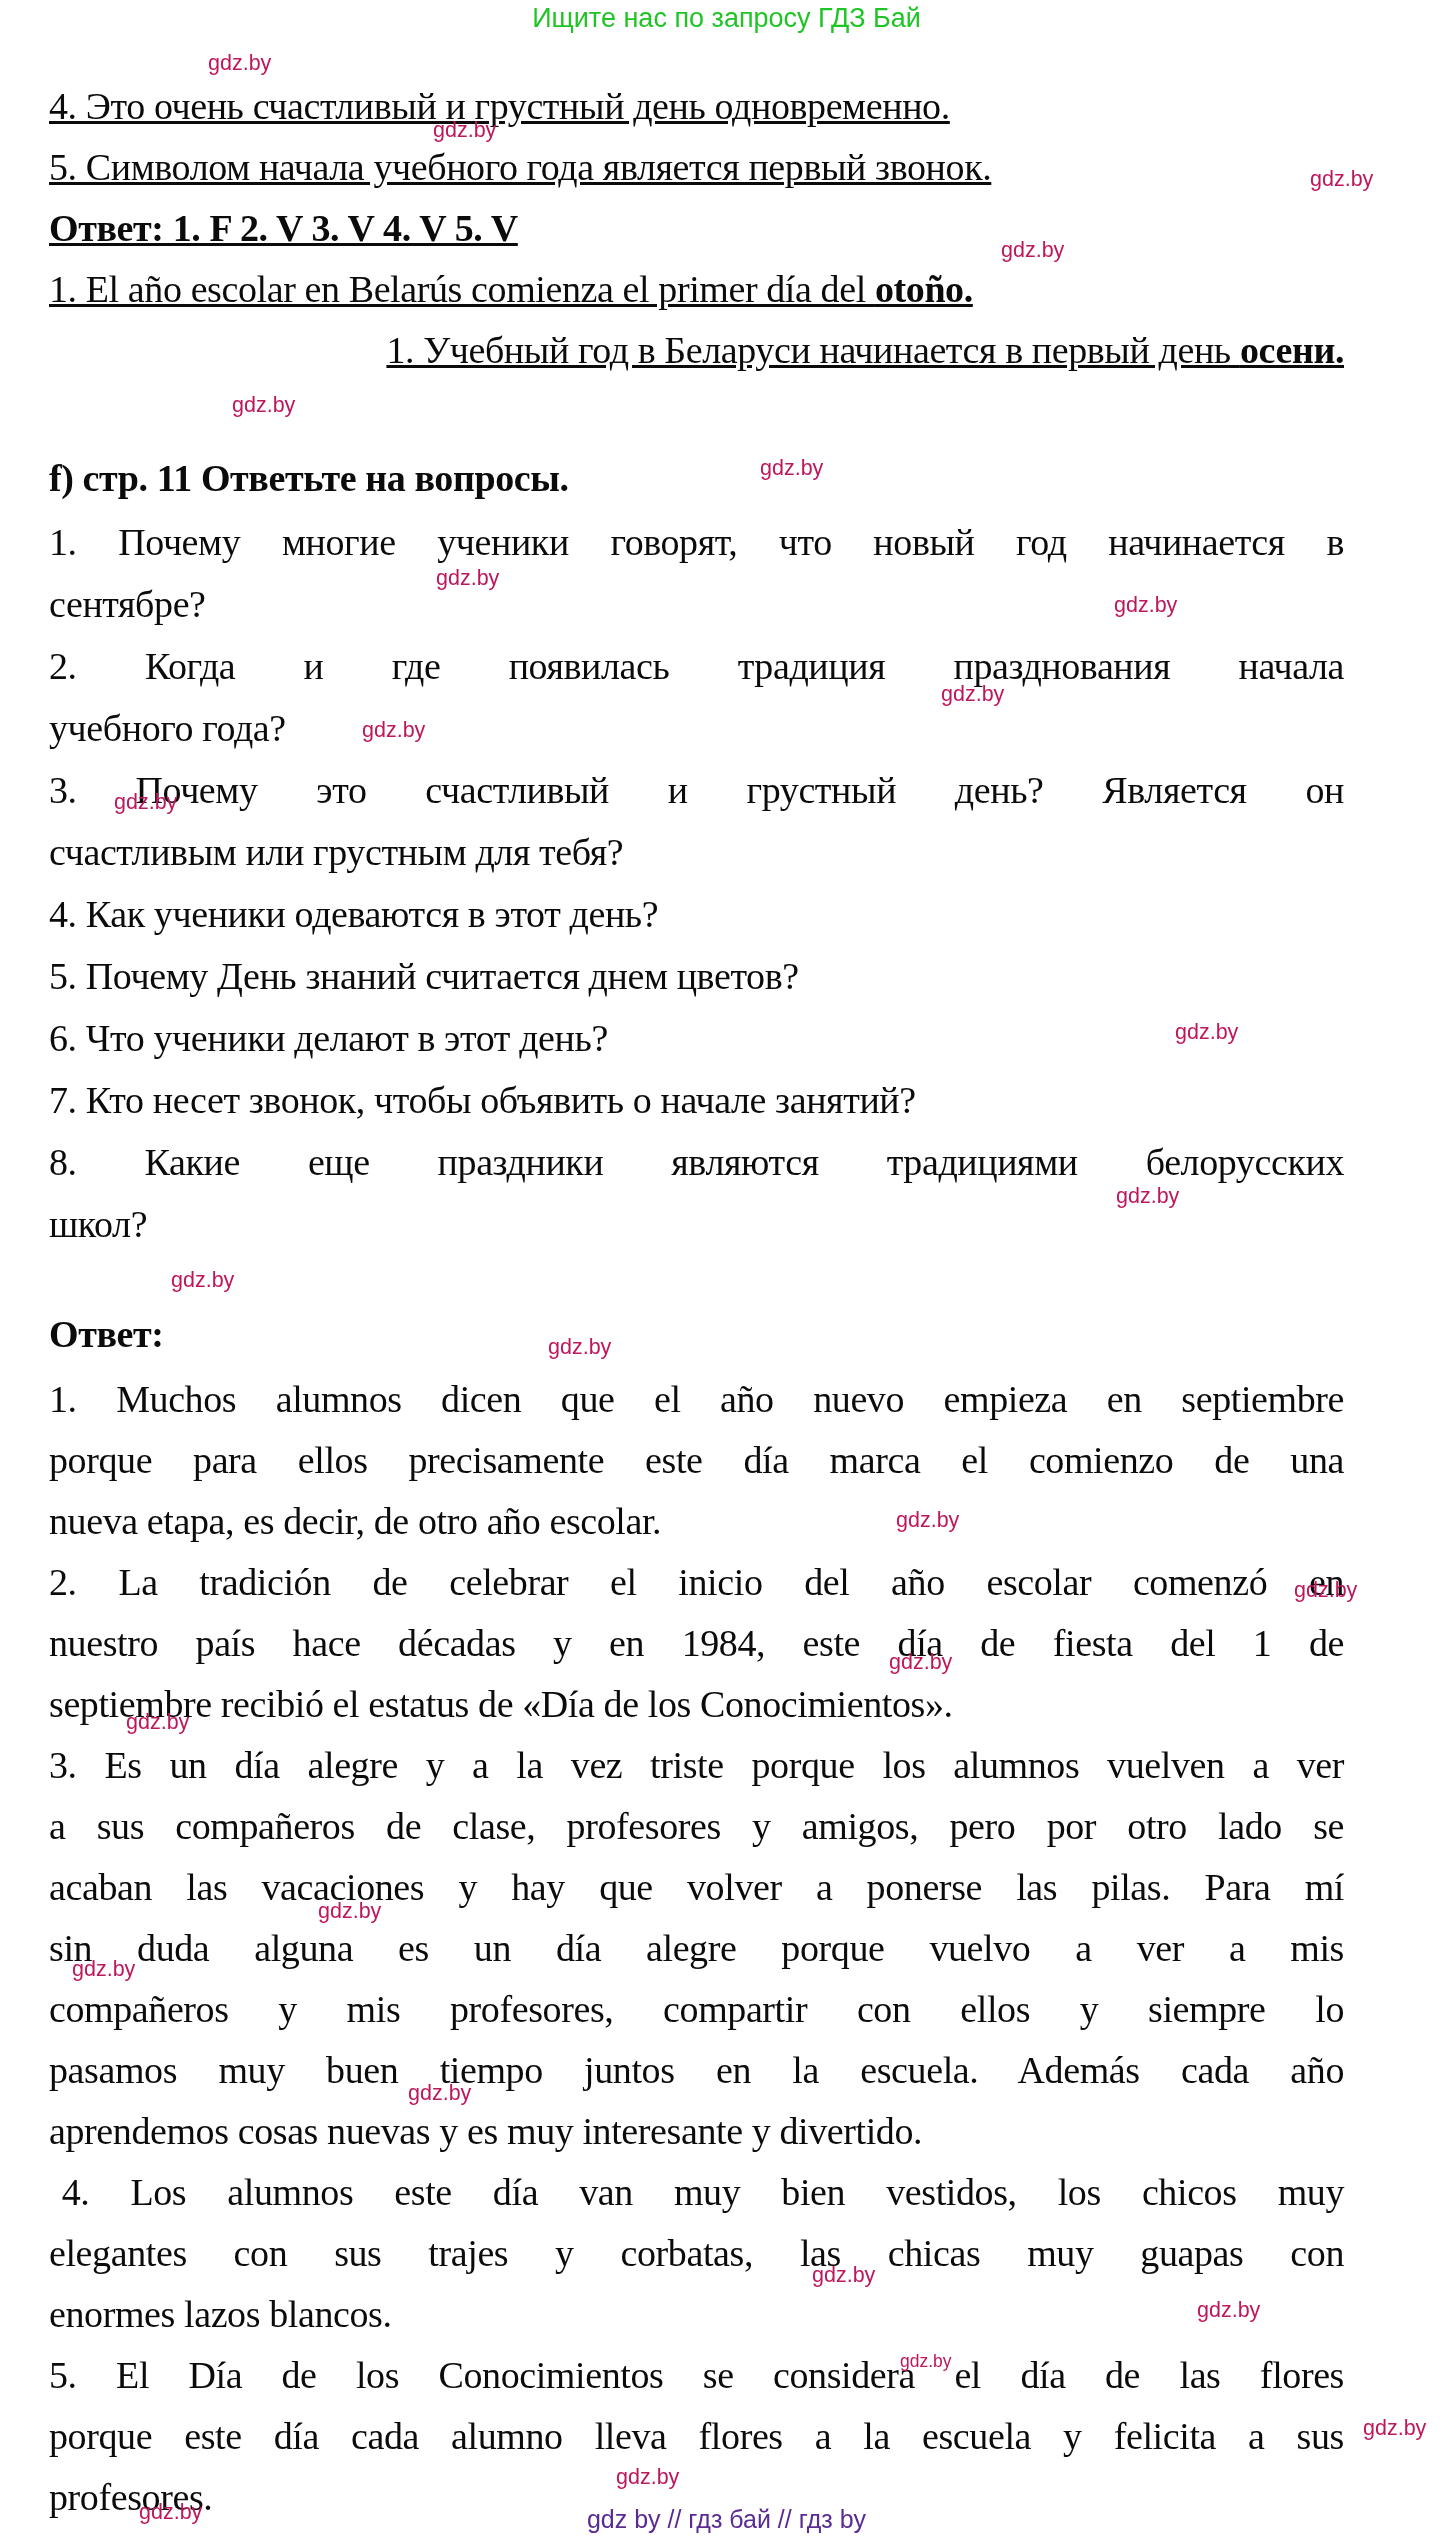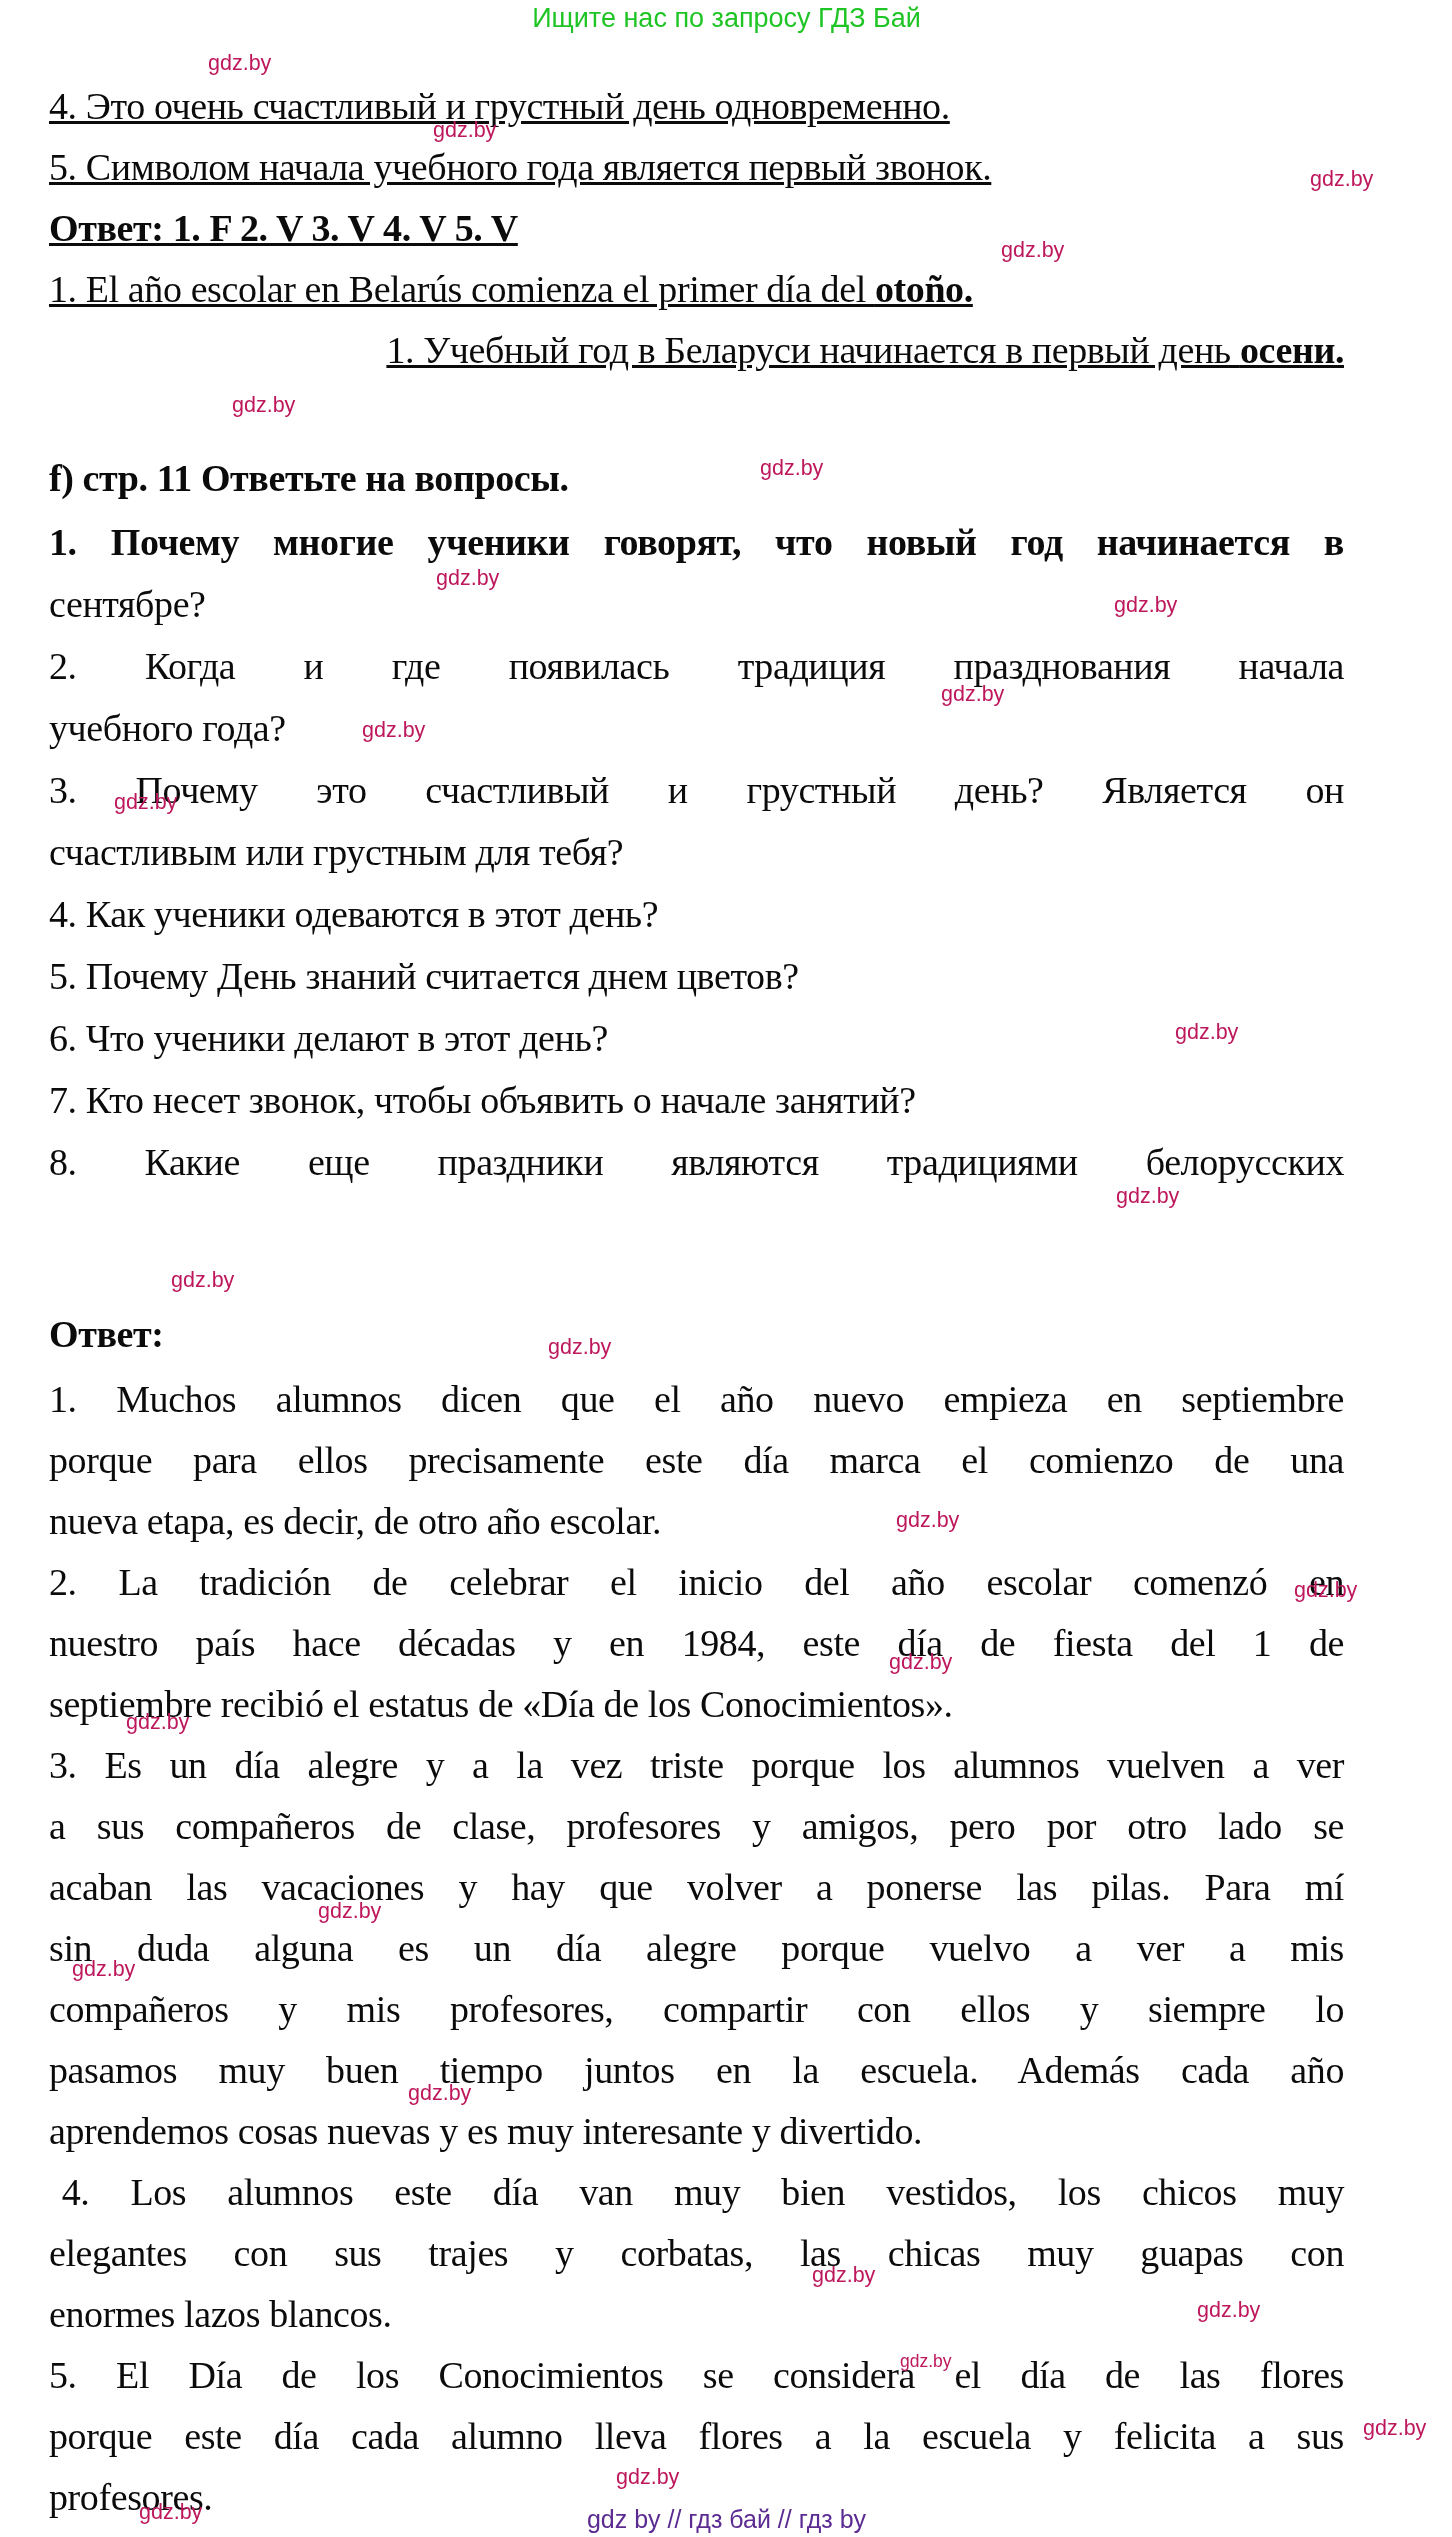--- a/index.html
+++ b/index.html
@@ -59,31 +59,32 @@
         <div class="line" style="line-height: 61px; height: 61px;">4. Это очень счастливый и грустный день одновременно.</div>
         <div class="line" style="line-height: 61px; height: 61px;">5. Символом начала учебного года является первый звонок.</div>
         <div class="line bold" style="line-height: 61px; height: 61px;">Ответ: 1. F 2. V 3. V 4. V 5. V</div>
         <div class="line" style="line-height: 61px; height: 61px;"><span>1. El año escolar en Belarús comienza el primer día del </span><span class="bold">otoño.</span></div>
         <div class="line" style="line-height: 61px; height: 61px; text-align: right;"><span>1. Учебный год в Беларуси начинается в первый день </span><span class="bold">осени.</span></div>
       </div>
       <div class="doc-block" style="top: 447px;">
         <div class="line bold" style="line-height: 62px; height: 62px;">f) стр. 11 Ответьте на вопросы.</div>
       </div>
       <div class="doc-block" style="top: 511px;">
-        <div class="line justify" style="line-height: 62px; height: 62px; font-weight: bold;">1. Почему многие ученики говорят, что новый год начинается в</div>
+        <div class="line justify" style="line-height: 62px; height: 62px;">1. Почему многие ученики говорят, что новый год начинается в</div>
         <div class="line" style="line-height: 62px; height: 62px;">сентябре?</div>
         <div class="line justify" style="line-height: 62px; height: 62px;">2. Когда и где появилась традиция празднования начала</div>
         <div class="line" style="line-height: 62px; height: 62px;">учебного года?</div>
         <div class="line justify" style="line-height: 62px; height: 62px;">3. Почему это счастливый и грустный день? Является он</div>
         <div class="line" style="line-height: 62px; height: 62px;">счастливым или грустным для тебя?</div>
         <div class="line" style="line-height: 62px; height: 62px;">4. Как ученики одеваются в этот день?</div>
         <div class="line" style="line-height: 62px; height: 62px;">5. Почему День знаний считается днем цветов?</div>
         <div class="line" style="line-height: 62px; height: 62px;">6. Что ученики делают в этот день?</div>
         <div class="line" style="line-height: 62px; height: 62px;">7. Кто несет звонок, чтобы объявить о начале занятий?</div>
         <div class="line justify" style="line-height: 62px; height: 62px;">8. Какие еще праздники являются традициями белорусских</div>
+        <div class="line" style="line-height: 62px; height: 62px;">школ?</div>
       </div>
       <div class="doc-block" style="top: 1303px;">
         <div class="line bold" style="line-height: 62px; height: 62px;">Ответ:</div>
       </div>
       <div class="doc-block" style="top: 1369px;">
         <div class="line justify" style="line-height: 61px; height: 61px;">1. Muchos alumnos dicen que el año nuevo empieza en septiembre</div>
         <div class="line justify" style="line-height: 61px; height: 61px;">porque  para ellos precisamente este día marca el comienzo de una</div>
         <div class="line" style="line-height: 61px; height: 61px;">nueva etapa, es decir, de otro año escolar.</div>
         <div class="line justify" style="line-height: 61px; height: 61px;">2. La tradición de celebrar el inicio del año escolar comenzó en</div>
         <div class="line justify" style="line-height: 61px; height: 61px;">nuestro país hace décadas y en 1984, este día de fiesta del 1 de</div>

